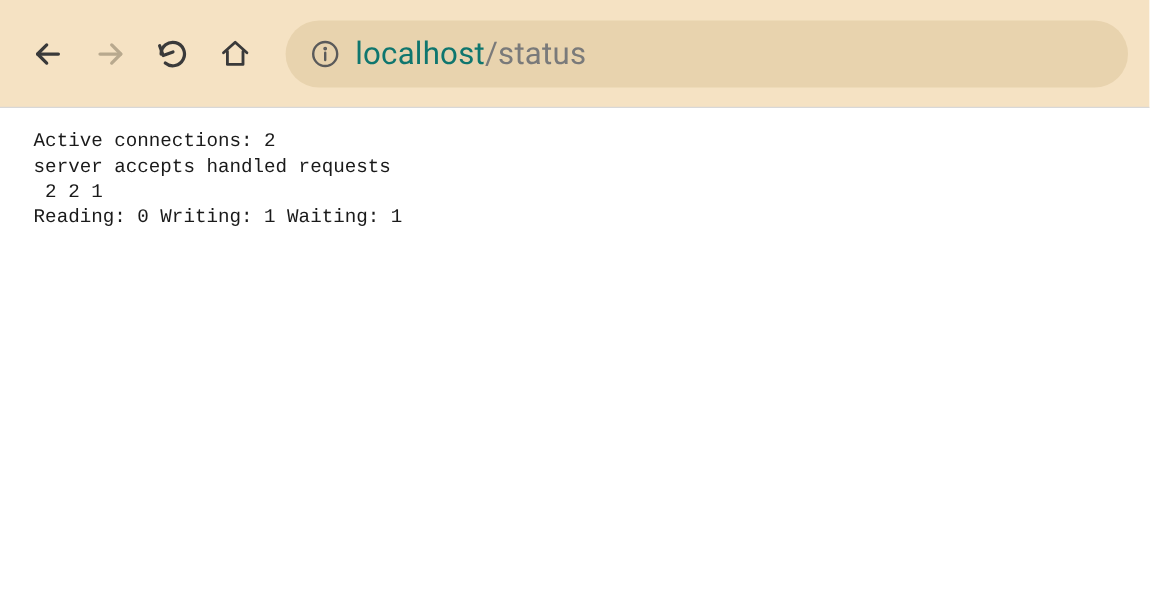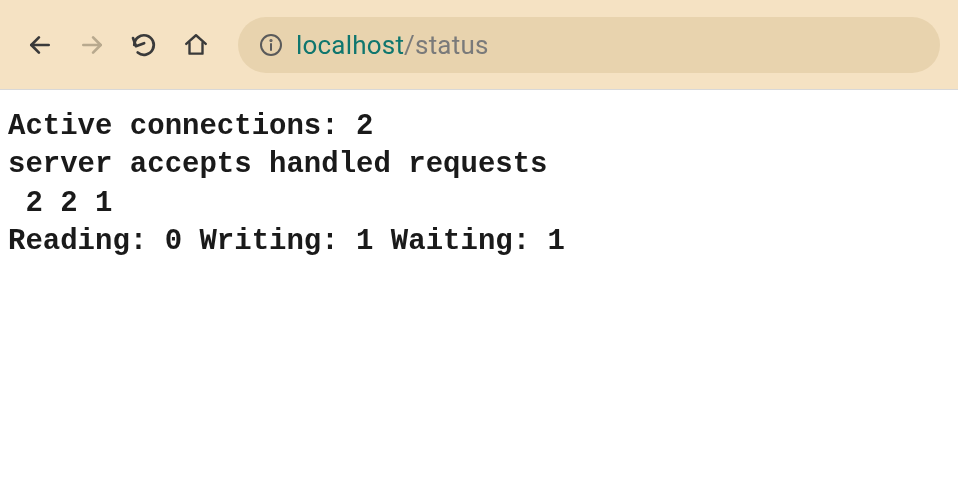--- a/index.html
+++ b/index.html
@@ -69,27 +69,26 @@
       color: #3a3a3a;
       letter-spacing: 0.2px;
     }
     .url-text .host {
       color: #0f766e;
     }
     .url-text .path {
       color: #7a7a7a;
     }
     .page-content {
-      padding: 18px 8px;
+      padding: 18px 28px;
       font-family: "Courier New", Courier, monospace;
-      font-size: 29px;
+      font-size: 16px;
       line-height: 1.32;
       color: #1a1a1a;
       white-space: pre;
-      font-weight: bold;
     }
   </style>
 </head>
 <body>
 
 <div class="browser-chrome">
   <div class="nav-button">
     <svg viewBox="0 0 24 24" fill="none" stroke="currentColor" stroke-width="2.5" stroke-linecap="round" stroke-linejoin="round">
       <line x1="20" y1="12" x2="4" y2="12"></line>
       <polyline points="11 5 4 12 11 19"></polyline>

